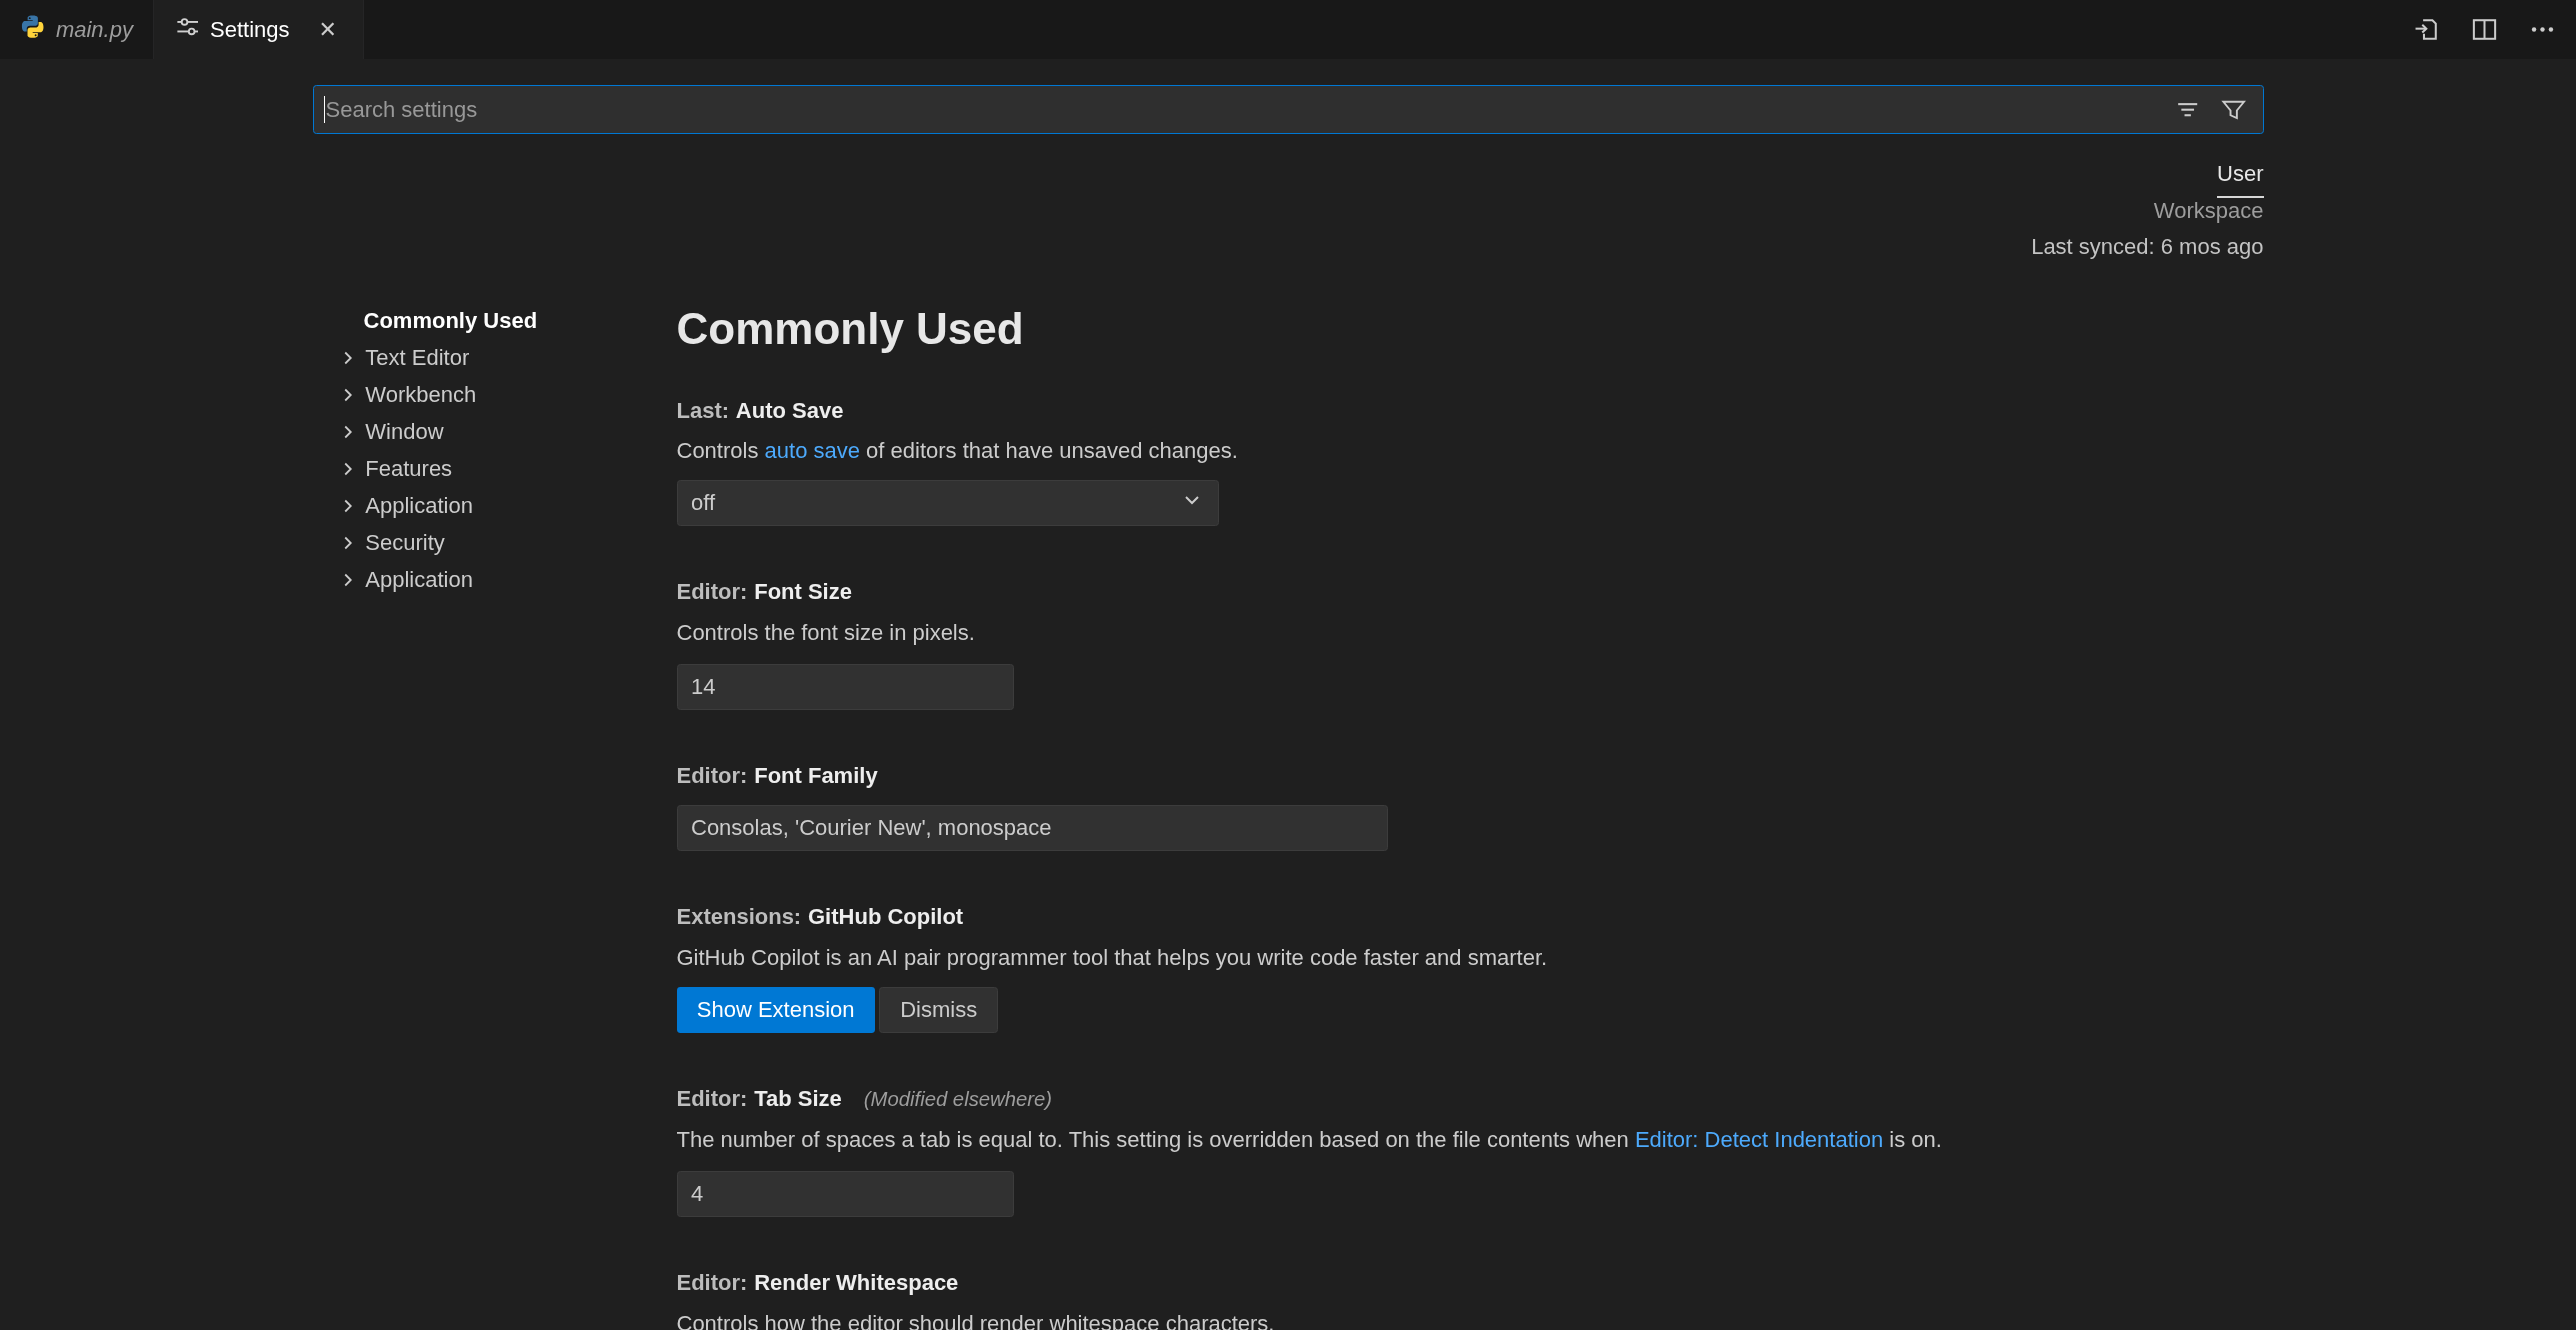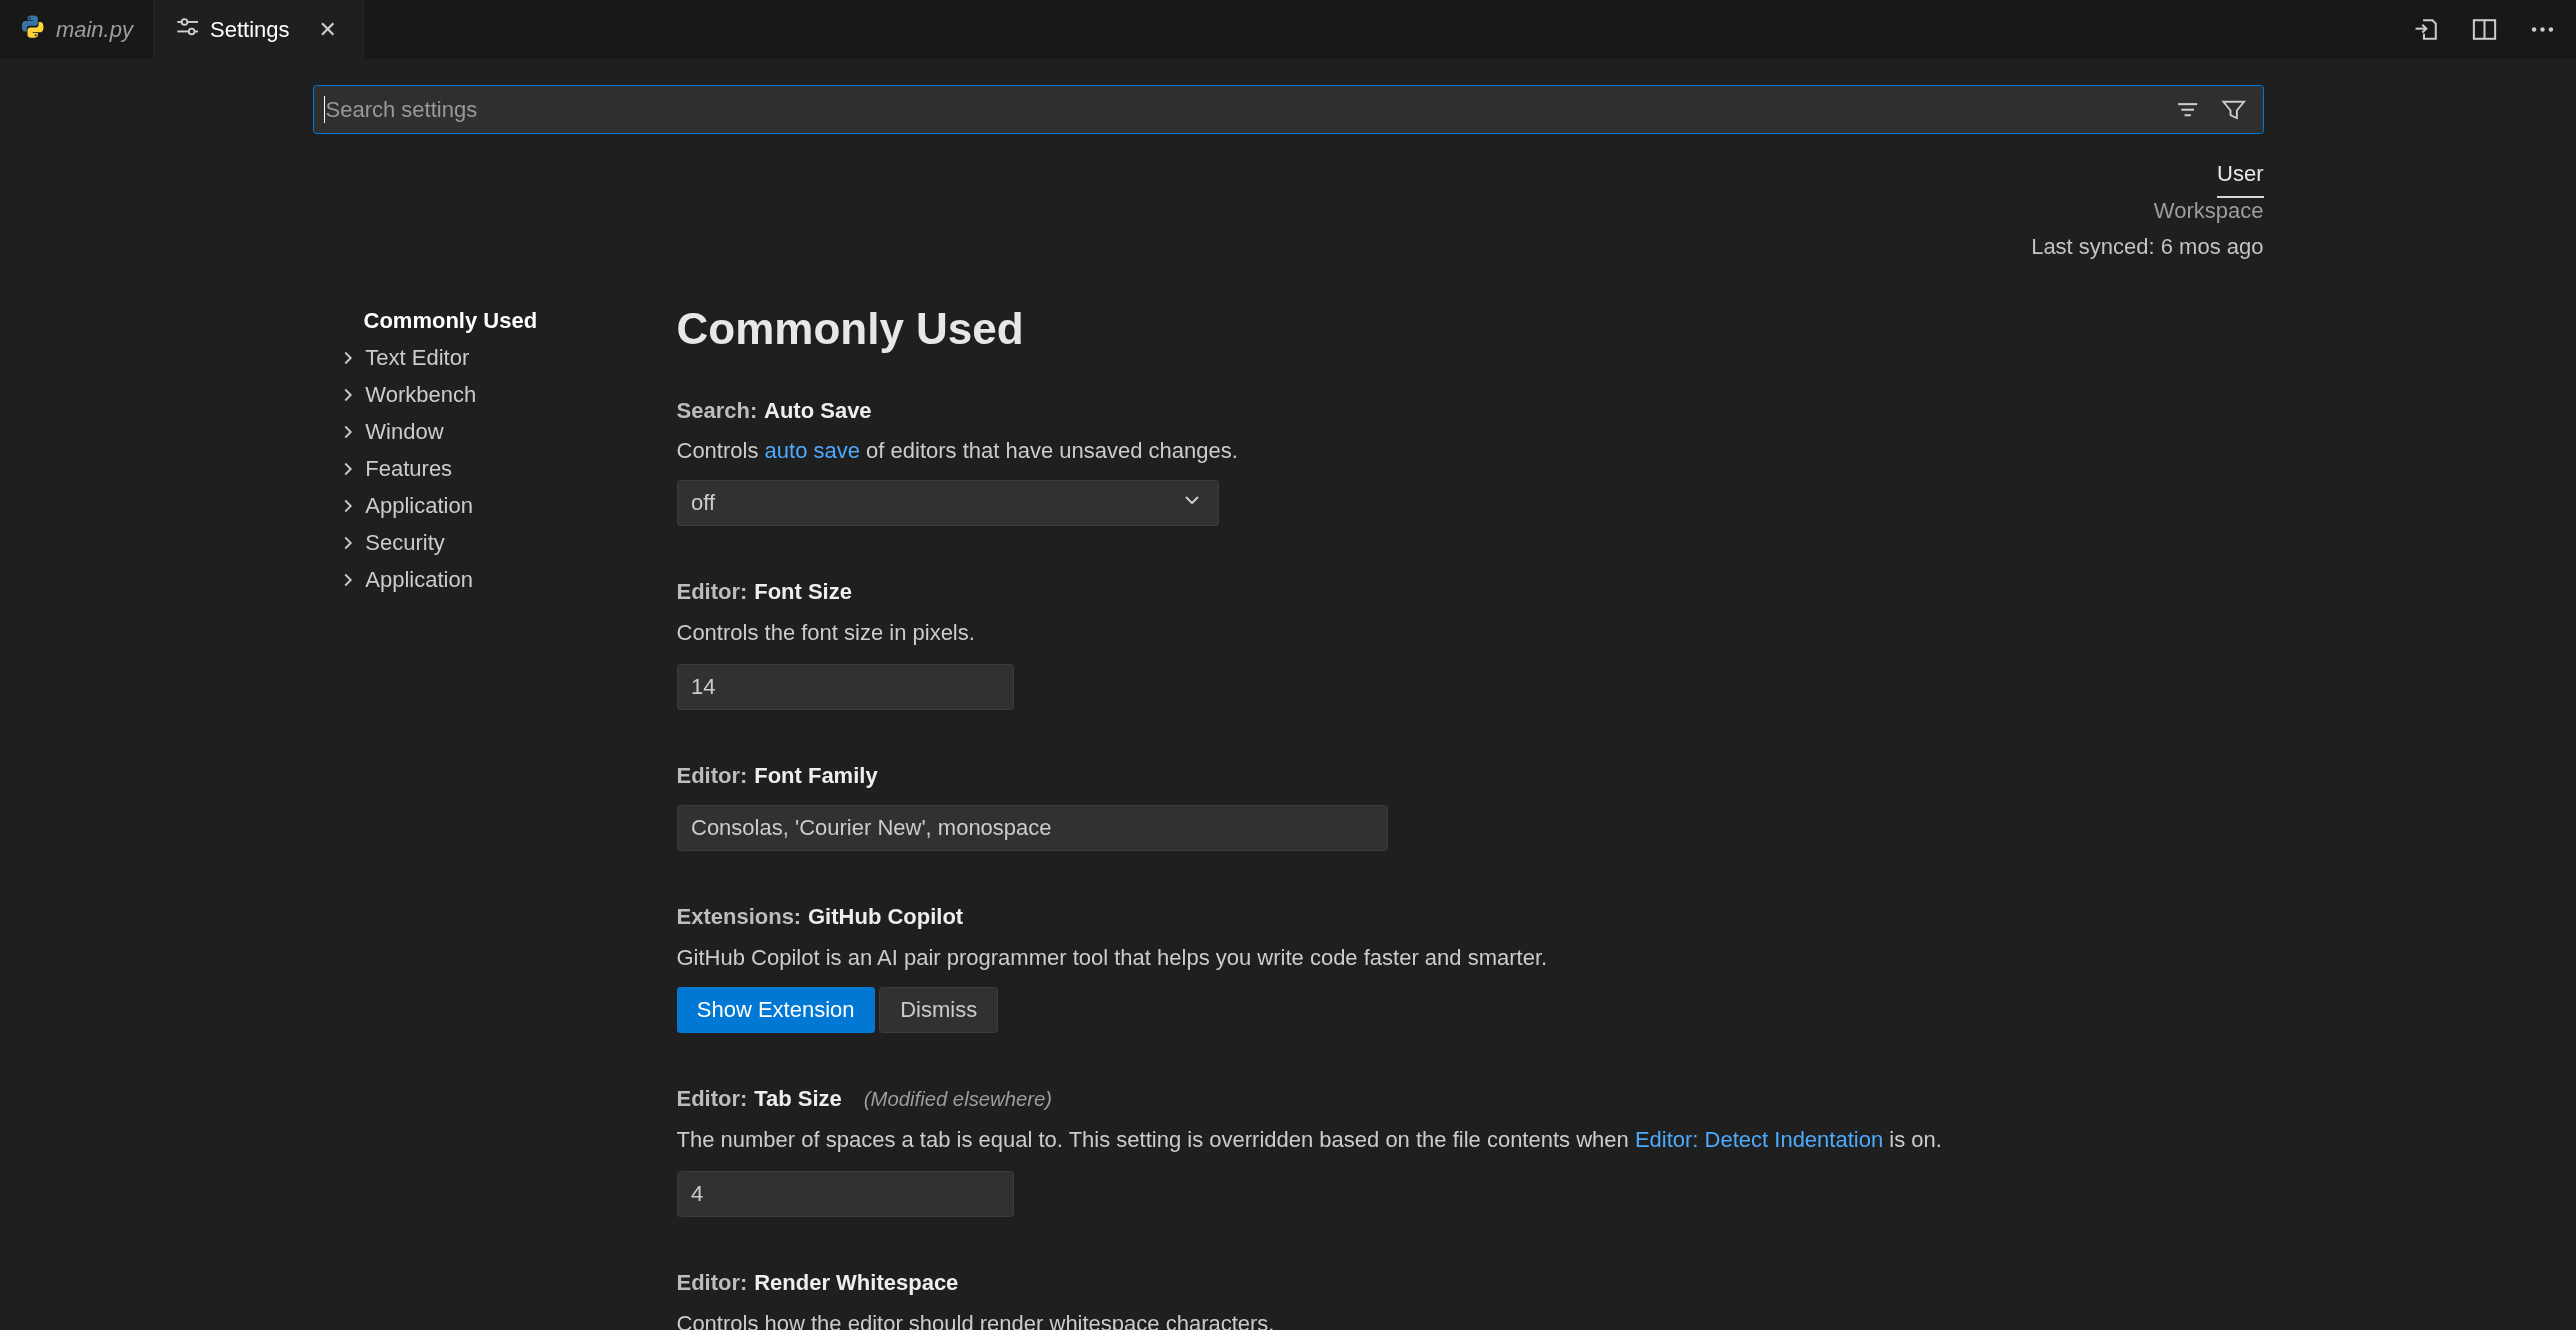--- a/index.html
+++ b/index.html
@@ -256,21 +256,21 @@
               </svg>
             </span>
           <span>Application</span>
         </div>
       </div>
 
       <div class="main">
         <h1 class="page-heading">Commonly Used</h1>
 
         <div class="setting">
-          <div class="setting-title"><span class="cat">Search:</span><span class="lbl">Auto Save</span></div>
+          <div class="setting-title"><span class="cat">Last:</span><span class="lbl">Auto Save</span></div>
           <div class="setting-desc"><span>Controls </span><a class="link">auto save</a><span> of editors that have unsaved changes.</span></div>
           <div class="control">
             <div class="ctl-select">
               <span>off</span>
               <span><svg viewBox="0 0 16 16" width="24" height="24" fill="none" stroke="#cccccc" stroke-width="1.3">
                     <path d="M4 6l4 4 4-4"></path>
                   </svg></span>
             </div>
           </div>
         </div>

